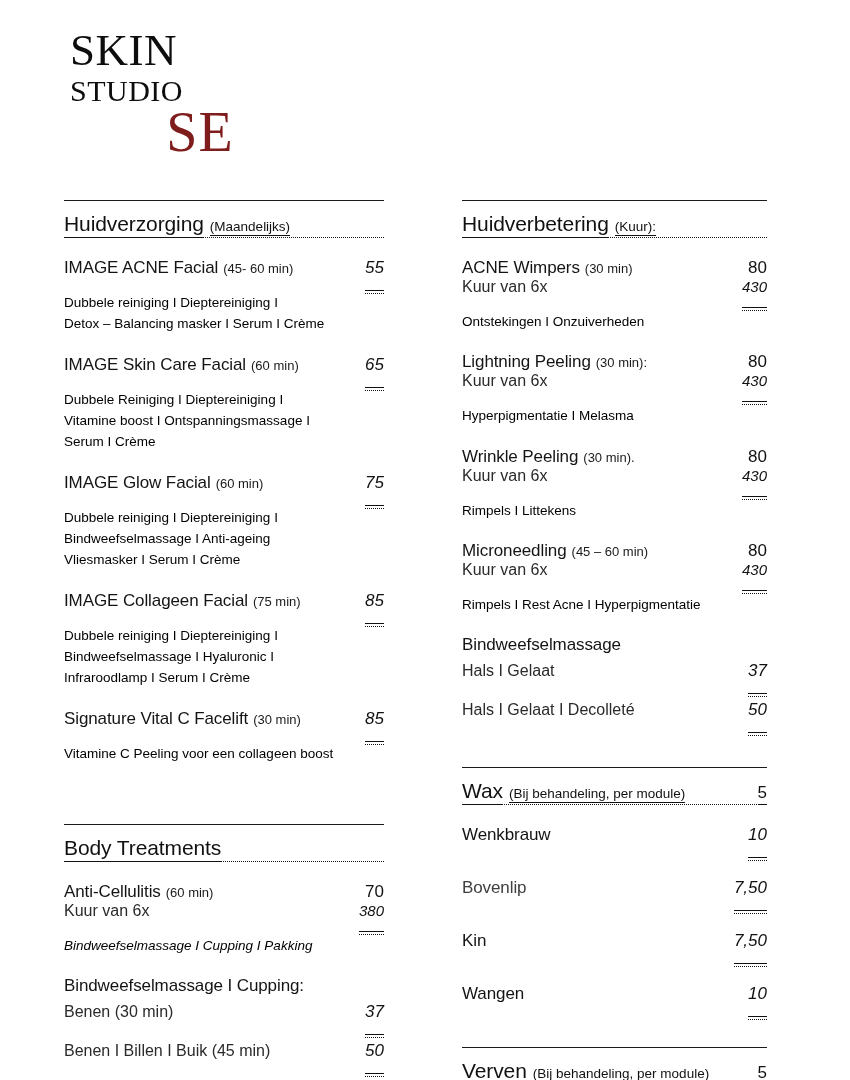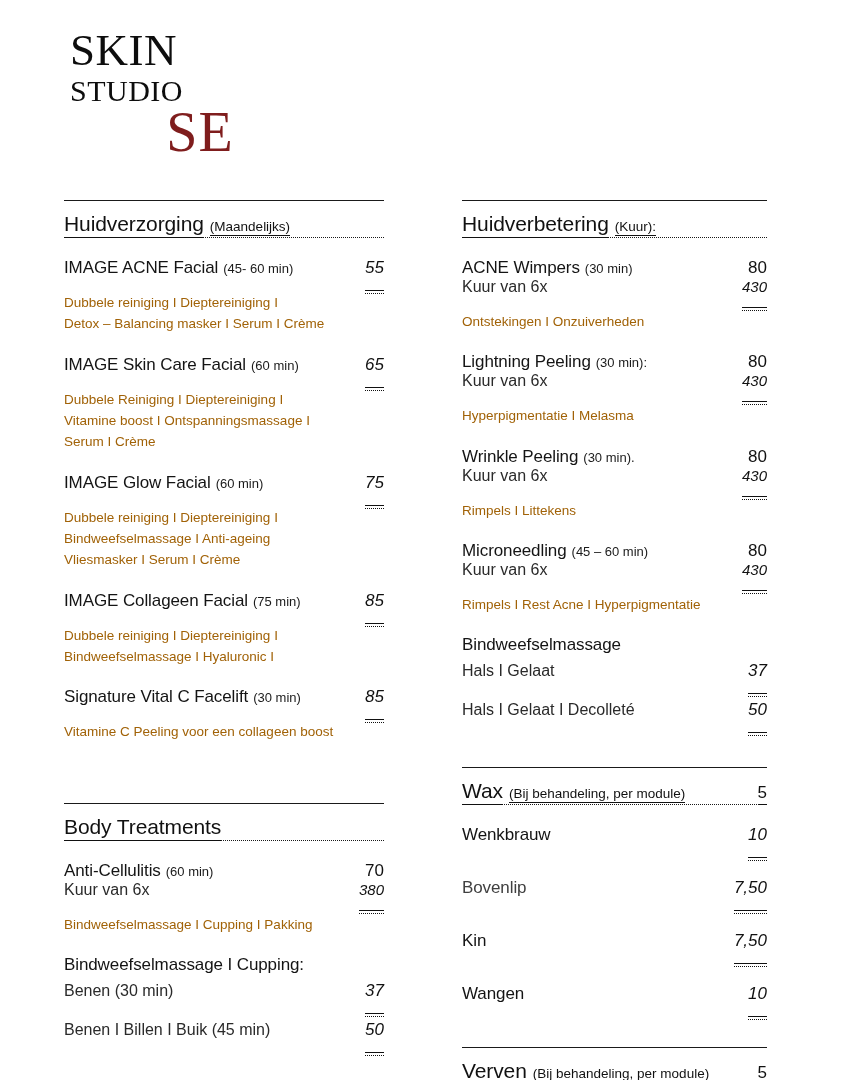--- a/index.html
+++ b/index.html
@@ -169,21 +169,21 @@
     align-items: baseline;
     width: 100%;
   }
   .sub-text {
     font-size: 16px;
     color: #2a2a2a;
     white-space: nowrap;
   }
   .desc {
     font-size: 13.5px;
-    color: #a16207;
+    color: #000000;
     line-height: 1.58;
     white-space: nowrap;
   }
   .gap-m  { height: 20px; }
   .gap-l  { height: 30px; }
   .gap-xl { height: 60px; }
 </style>
 </head>
 <body>
 
@@ -248,20 +248,21 @@
         <div class="item">
           <div class="item-row">
             <span class="item-name">IMAGE Collageen Facial</span>
             <span class="item-dur">(75 min)</span>
             <span class="item-fill"></span>
             <span class="price ul">85</span>
           </div>
           <div style="margin-top: 1px;">
             <div class="desc">Dubbele reiniging I Dieptereiniging I</div>
             <div class="desc">Bindweefselmassage I Hyaluronic I</div>
+            <div class="desc">Infraroodlamp I Serum I Crème</div>
           </div>
         </div>
         <div class="gap-m"></div>
         <div class="item">
           <div class="item-row">
             <span class="item-name">Signature Vital C Facelift</span>
             <span class="item-dur">(30 min)</span>
             <span class="item-fill"></span>
             <span class="price ul">85</span>
           </div>
@@ -283,21 +284,21 @@
             <span class="item-name">Anti-Cellulitis</span>
             <span class="item-dur">(60 min)</span>
             <span class="item-fill"></span>
             <span class="price">70</span>
           </div>
           <div class="sub-row">
             <span class="sub-text">Kuur van 6x</span>
             <span class="item-fill"></span>
             <span class="price ul small">380</span>
           </div>
-          <div style="margin-top: 3px;">
+          <div style="margin-top: 3px; font-style: italic;">
             <div class="desc">Bindweefselmassage I Cupping I Pakking</div>
           </div>
         </div>
         <div class="gap-m"></div>
         <div class="item">
           <div class="item-row">
             <span class="item-name">Bindweefselmassage I Cupping:</span>
             <span class="item-fill"></span>
           </div>
           <div class="sub-row" style="margin-top: 6px;">

